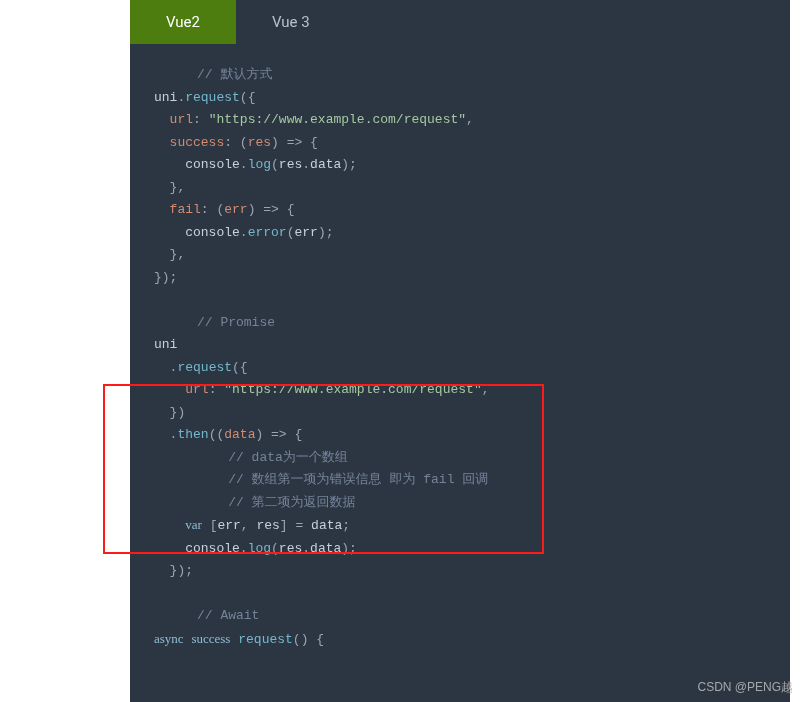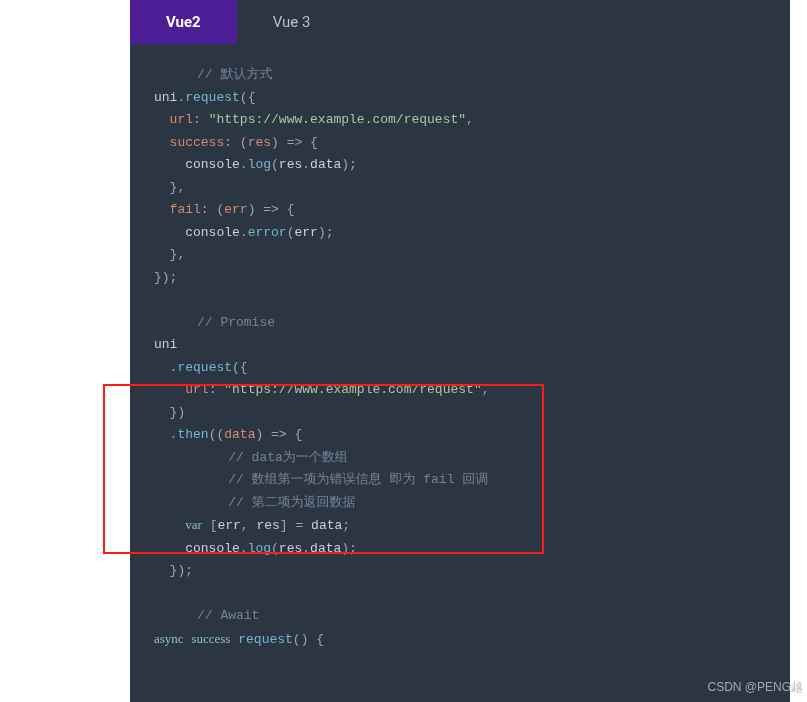--- a/index.html
+++ b/index.html
@@ -45,23 +45,23 @@
     justify-content: center;
     padding: 0 36px;
     font-size: 15px;
     color: #b7c0cc;
     cursor: pointer;
     background: transparent;
     border: none;
     font-family: inherit;
   }
   .tab.active {
-    background: #4c1d95;
+    background: #4d7c0f;
     color: #fff;
-    font-weight: 700;
+    font-weight: 400;
   }
   .code-area {
     background: #2c3643;
     padding: 20px 0 12px 24px;
     font-family: Consolas, "Courier New", monospace;
     font-size: 13px;
     line-height: 22.5px;
     color: #c8d0da;
     position: relative;
     white-space: pre;
@@ -75,21 +75,21 @@
   .tok-func    { color: #73b8cc; }
   .tok-kw      { color: #8fbcd4; font-family: Liberation Serif, serif; }
   .highlight-box {
     position: absolute;
     border: 2px solid #ff1a1a;
     pointer-events: none;
     background: transparent;
   }
   .watermark {
     position: absolute;
-    right: 4px;
+    right: 14px;
     bottom: 6px;
     color: rgba(180,180,180,0.9);
     font-size: 12px;
     font-family: Arial, sans-serif;
     margin-left: 30px;
   }
 </style>
 </head>
 <body>
 

